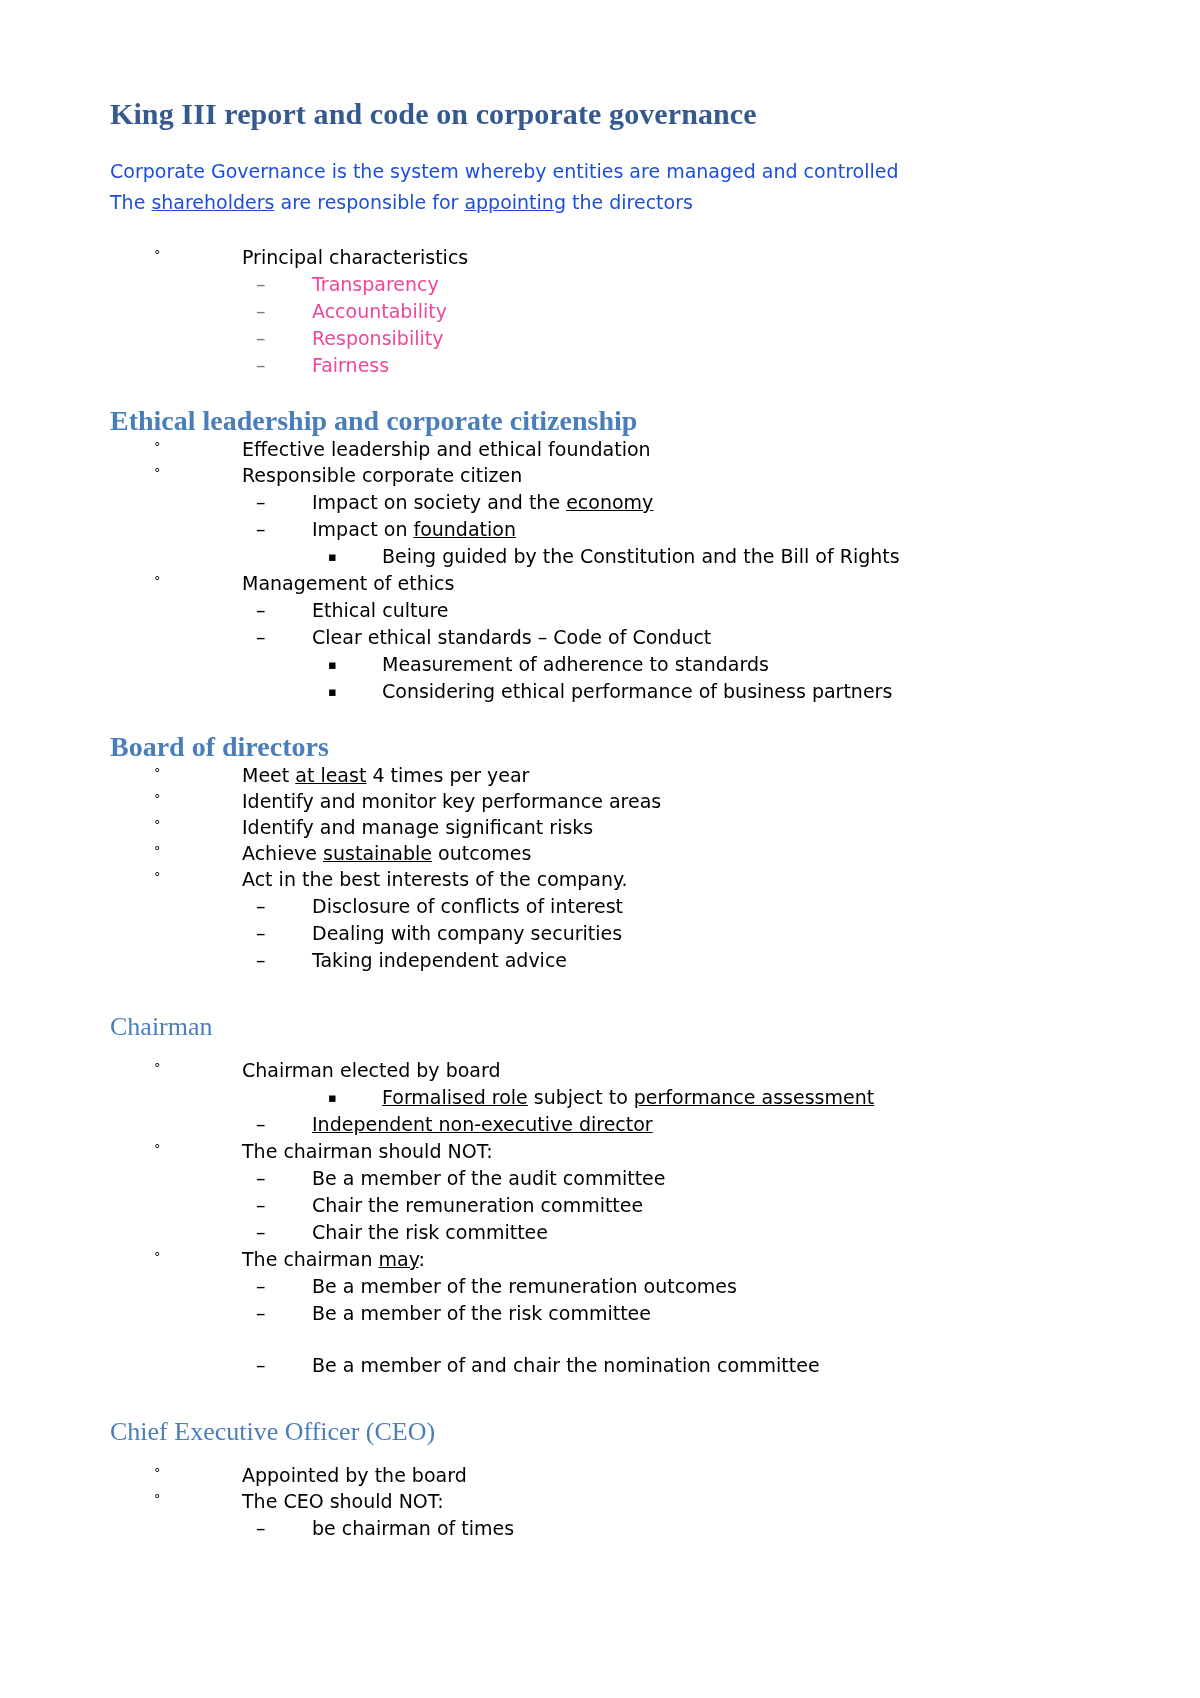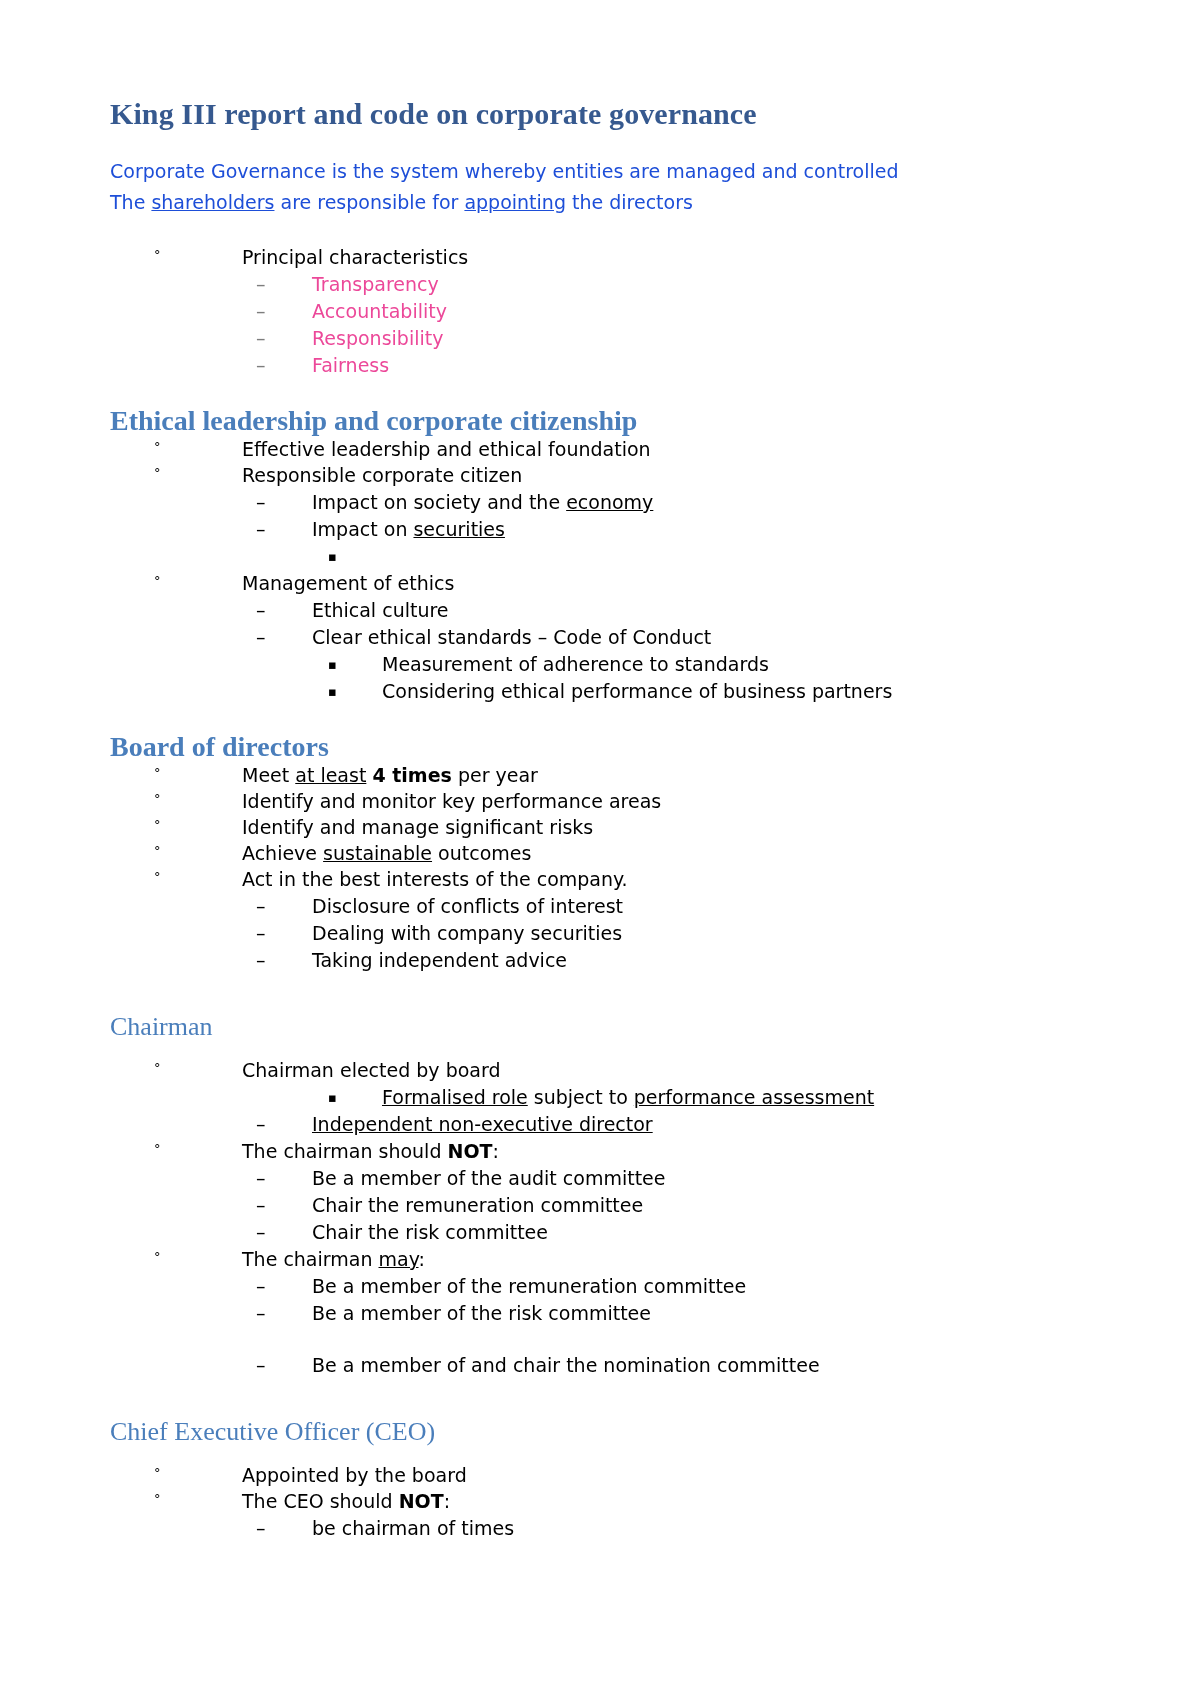--- a/index.html
+++ b/index.html
@@ -104,21 +104,21 @@
     font-size: 13px;
     line-height: 27px;
   }
 
   
   .grey { color: #8c8c8c; }
   .bi.grey .txt, .bi.grey .bullet { color: #ec4899; }
   .bi.grey .bullet { color: #7d7d7d; }
 
   u.u { text-decoration: underline; text-underline-offset: 1px; }
-  b.b { font-weight: bold; }
+  b.b { font-weight: normal; }
 
   
   .gap-sm { height: 12px; }
   .gap-md { height: 22px; }
   .gap-lg { height: 30px; }
   .gap-xl { height: 38px; }
   .gap-blank-row { height: 26px; }
   .sp2 { margin-top: 1px; }
 </style>
 </head>
@@ -170,24 +170,25 @@
     <div class="bi lvl1">
       <span class="bullet">°</span>
       <span class="txt">Responsible corporate citizen</span>
     </div>
     <div class="bi lvl2 sp2">
       <span class="bullet">–</span>
       <span class="txt"><span>Impact on society and the </span><u class="u">economy</u></span>
     </div>
     <div class="bi lvl2 sp2">
       <span class="bullet">–</span>
-      <span class="txt"><span>Impact on </span><u class="u">securities</u></span>
+      <span class="txt"><span>Impact on </span><u class="u">foundation</u></span>
     </div>
     <div class="bi lvl3 sp2">
       <span class="bullet">▪</span>
+      <span class="txt">Being guided by the Constitution and the Bill of Rights</span>
     </div>
     <div class="bi lvl1 sp2">
       <span class="bullet">°</span>
       <span class="txt">Management of ethics</span>
     </div>
     <div class="bi lvl2 sp2">
       <span class="bullet">–</span>
       <span class="txt">Ethical culture</span>
     </div>
     <div class="bi lvl2 sp2">
@@ -277,21 +278,21 @@
     <div class="bi lvl2 sp2">
       <span class="bullet">–</span>
       <span class="txt">Chair the risk committee</span>
     </div>
     <div class="bi lvl1 sp2">
       <span class="bullet">°</span>
       <span class="txt"><span>The chairman </span><u class="u">may</u><span>:</span></span>
     </div>
     <div class="bi lvl2 sp2">
       <span class="bullet">–</span>
-      <span class="txt">Be a member of the remuneration committee</span>
+      <span class="txt">Be a member of the remuneration outcomes</span>
     </div>
     <div class="bi lvl2 sp2">
       <span class="bullet">–</span>
       <span class="txt">Be a member of the risk committee</span>
     </div>
     <div class="gap-blank-row"></div>
     <div class="bi lvl2">
       <span class="bullet">–</span>
       <span class="txt">Be a member of and chair the nomination committee</span>
     </div>

